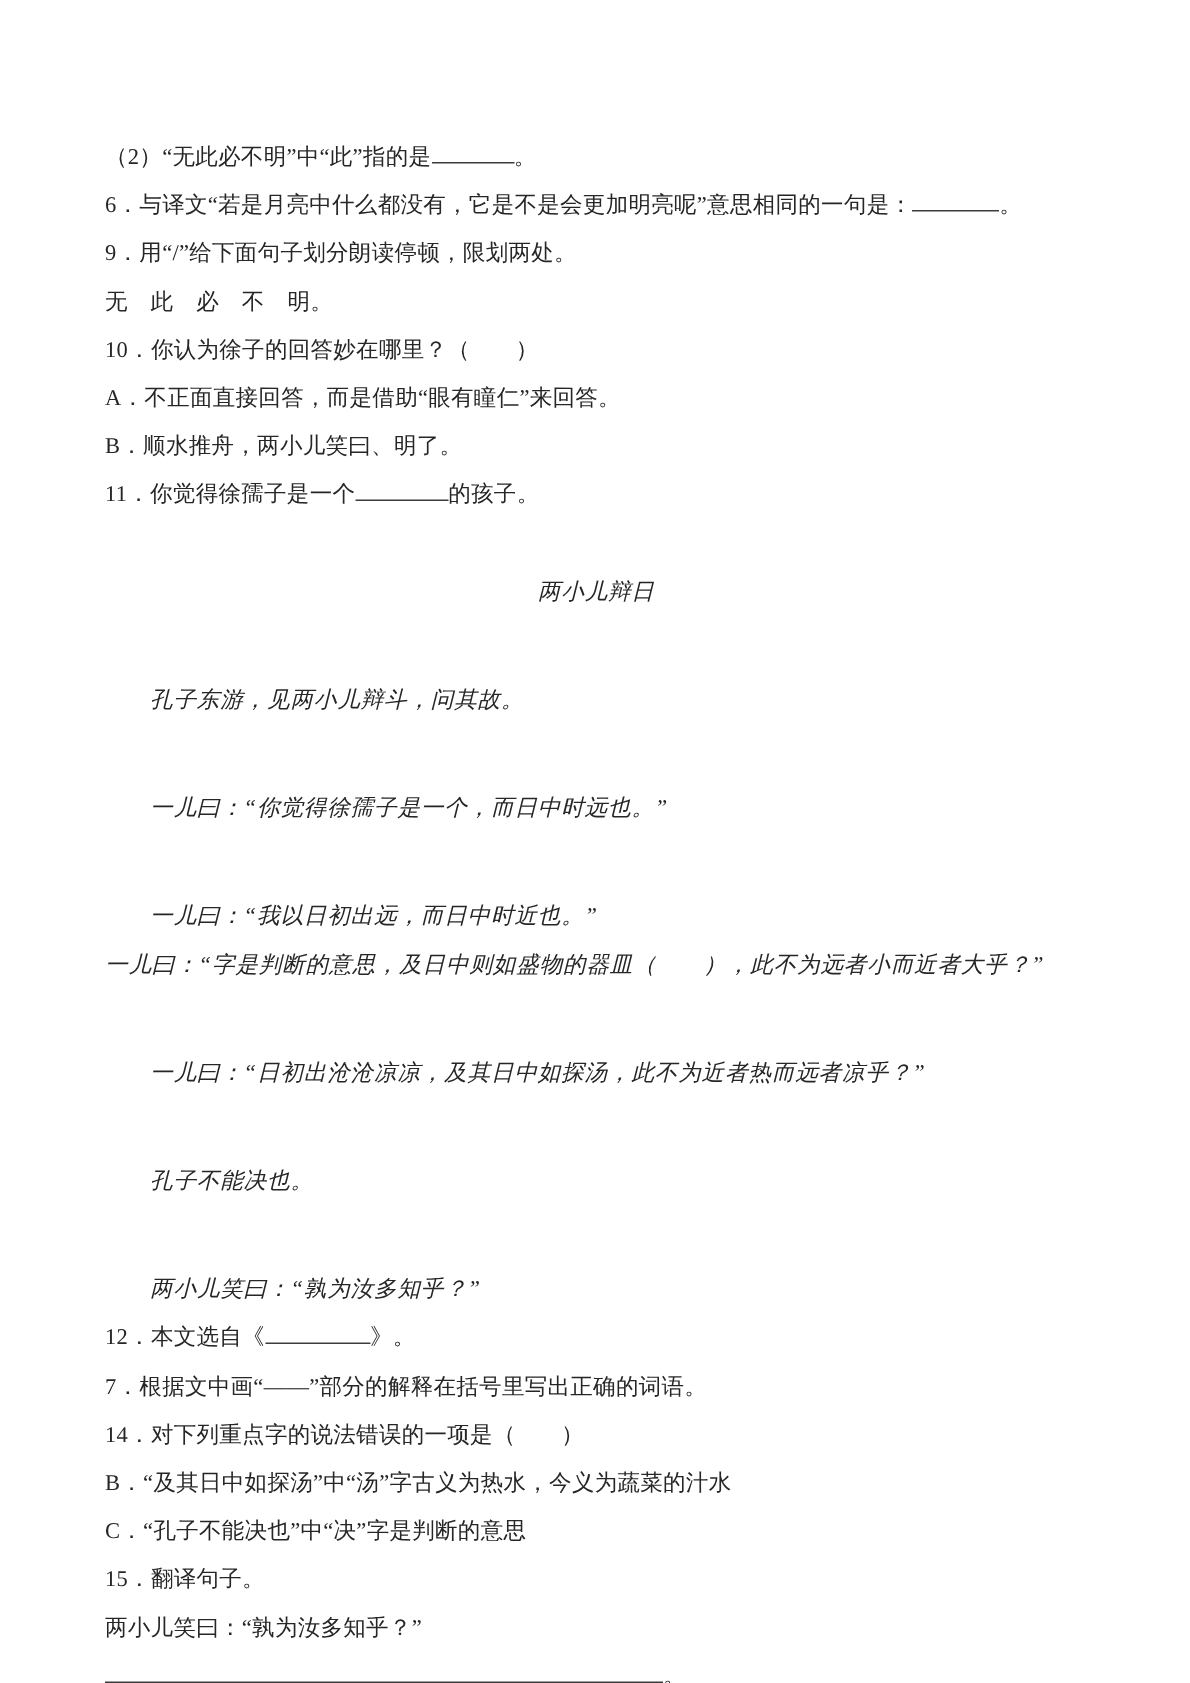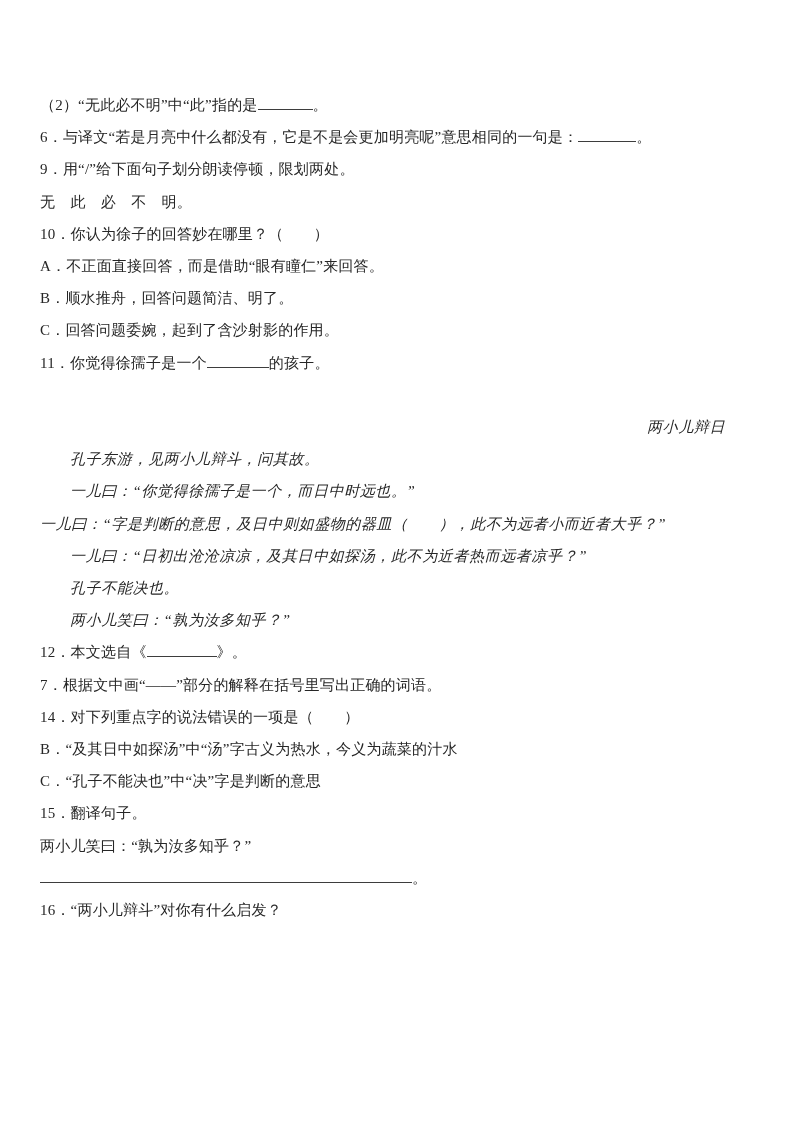--- a/index.html
+++ b/index.html
@@ -5,40 +5,40 @@
   html, body {
     margin: 0;
     padding: 0;
     background: #ffffff;
   }
   .page {
     position: relative;
     width: 793px;
     height: 1122px;
     box-sizing: border-box;
-    padding: 89px 68px 30px 40px;
+    padding: 89px 68px 30px 70px;
     background: #ffffff;
     overflow: hidden;
     font-family: "Liberation Serif", "DejaVu Serif", serif;
     color: #262626;
   }
   .line {
     font-size: 15px;
     line-height: 32.2px;
     min-height: 32.2px;
     white-space: nowrap;
     letter-spacing: 0.2px;
   }
   
   .line.passage, .line.passage-title {
     font-style: italic;
     letter-spacing: 0.6px;
   }
-  .line.passage-title { text-align: right; }
-  .line.indent { padding-left: 30px; }
+  .line.passage-title { text-align: center; }
+  .line.indent { padding-left: 30px; margin-top: 40px; }
   .line.gap { min-height: 32.2px; }
   .blank {
     display: inline-block;
     border-bottom: 1.5px solid #3d3d3d;
     height: 14px;
     vertical-align: baseline;
   }
   .uword {
     text-underline-offset: 3px;
   }
@@ -46,27 +46,27 @@
 </head>
 <body style="background: rgb(255, 255, 255);">
 
 <div class="page" style="background: rgb(255, 255, 255); color: rgb(38, 38, 38);">
     <div class="line question"><span class="txt">（2）“无此必不明”中“此”指的是</span><span class="blank" style="width: 55px; border-bottom-color: rgb(61, 61, 61);"></span><span class="txt">。</span></div>
     <div class="line question"><span class="txt">6．与译文“若是月亮中什么都没有，它是不是会更加明亮呢”意思相同的一句是：</span><span class="blank" style="width: 58px; border-bottom-color: rgb(61, 61, 61);"></span><span class="txt">。</span></div>
     <div class="line question"><span class="txt">9．用“/”给下面句子划分朗读停顿，限划两处。</span></div>
     <div class="line spaced"><span class="txt">无　此　必　不　明。</span></div>
     <div class="line question"><span class="txt">10．你认为徐子的回答妙在哪里？（　　）</span></div>
     <div class="line option"><span class="txt">A．不正面直接回答，而是借助“眼有瞳仁”来回答。</span></div>
-    <div class="line option"><span class="txt">B．顺水推舟，回答问题简洁、明了。</span></div>
-    <div class="line option"><span class="txt">C．回答问题委婉，起到了含沙射影的作用。</span></div>
+    <div class="line option"><span class="txt">B．顺水推舟，两小儿笑曰、明了。</span></div>
     <div class="line question"><span class="txt">11．你觉得徐孺子是一个</span><span class="blank" style="width: 62px; border-bottom-color: rgb(61, 61, 61);"></span><span class="txt">的孩子。</span></div>
     <div class="line gap"></div>
     <div class="line passage-title"><span class="txt">两小儿辩日</span></div>
     <div class="line passage indent"><span class="txt">孔子东游，见两小儿辩斗，问其故。</span></div>
     <div class="line passage indent"><span class="txt">一儿曰：“你觉得徐孺子是一个，而日中时远也。”</span></div>
+    <div class="line passage indent"><span class="txt">一儿曰：“我以日初出远，而日中时近也。”</span></div>
     <div class="line passage"><span class="txt">一儿曰：“字是判断的意思，及日中则如</span><span class="uword">盛物的器皿</span><span class="txt">（　　），此不为远者小而近者大乎？”</span></div>
     <div class="line passage indent"><span class="txt">一儿曰：“日初出沧沧凉凉，及其日中如探汤，此不为近者热而远者凉乎？”</span></div>
     <div class="line passage indent"><span class="txt">孔子不能决也。</span></div>
     <div class="line passage indent"><span class="txt">两小儿笑曰：“孰为汝多知乎？”</span></div>
     <div class="line question"><span class="txt">12．本文选自《</span><span class="blank" style="width: 70px; border-bottom-color: rgb(61, 61, 61);"></span><span class="txt">》。</span></div>
     <div class="line question"><span class="txt">7．根据文中画“——”部分的解释在括号里写出正确的词语。</span></div>
     <div class="line question"><span class="txt">14．对下列重点字的说法错误的一项是（　　）</span></div>
     <div class="line option"><span class="txt">B．“及其日中如探汤”中“汤”字古义为热水，今义为蔬菜的汁水</span></div>
     <div class="line option"><span class="txt">C．“孔子不能决也”中“决”字是判断的意思</span></div>
     <div class="line question"><span class="txt">15．翻译句子。</span></div>

